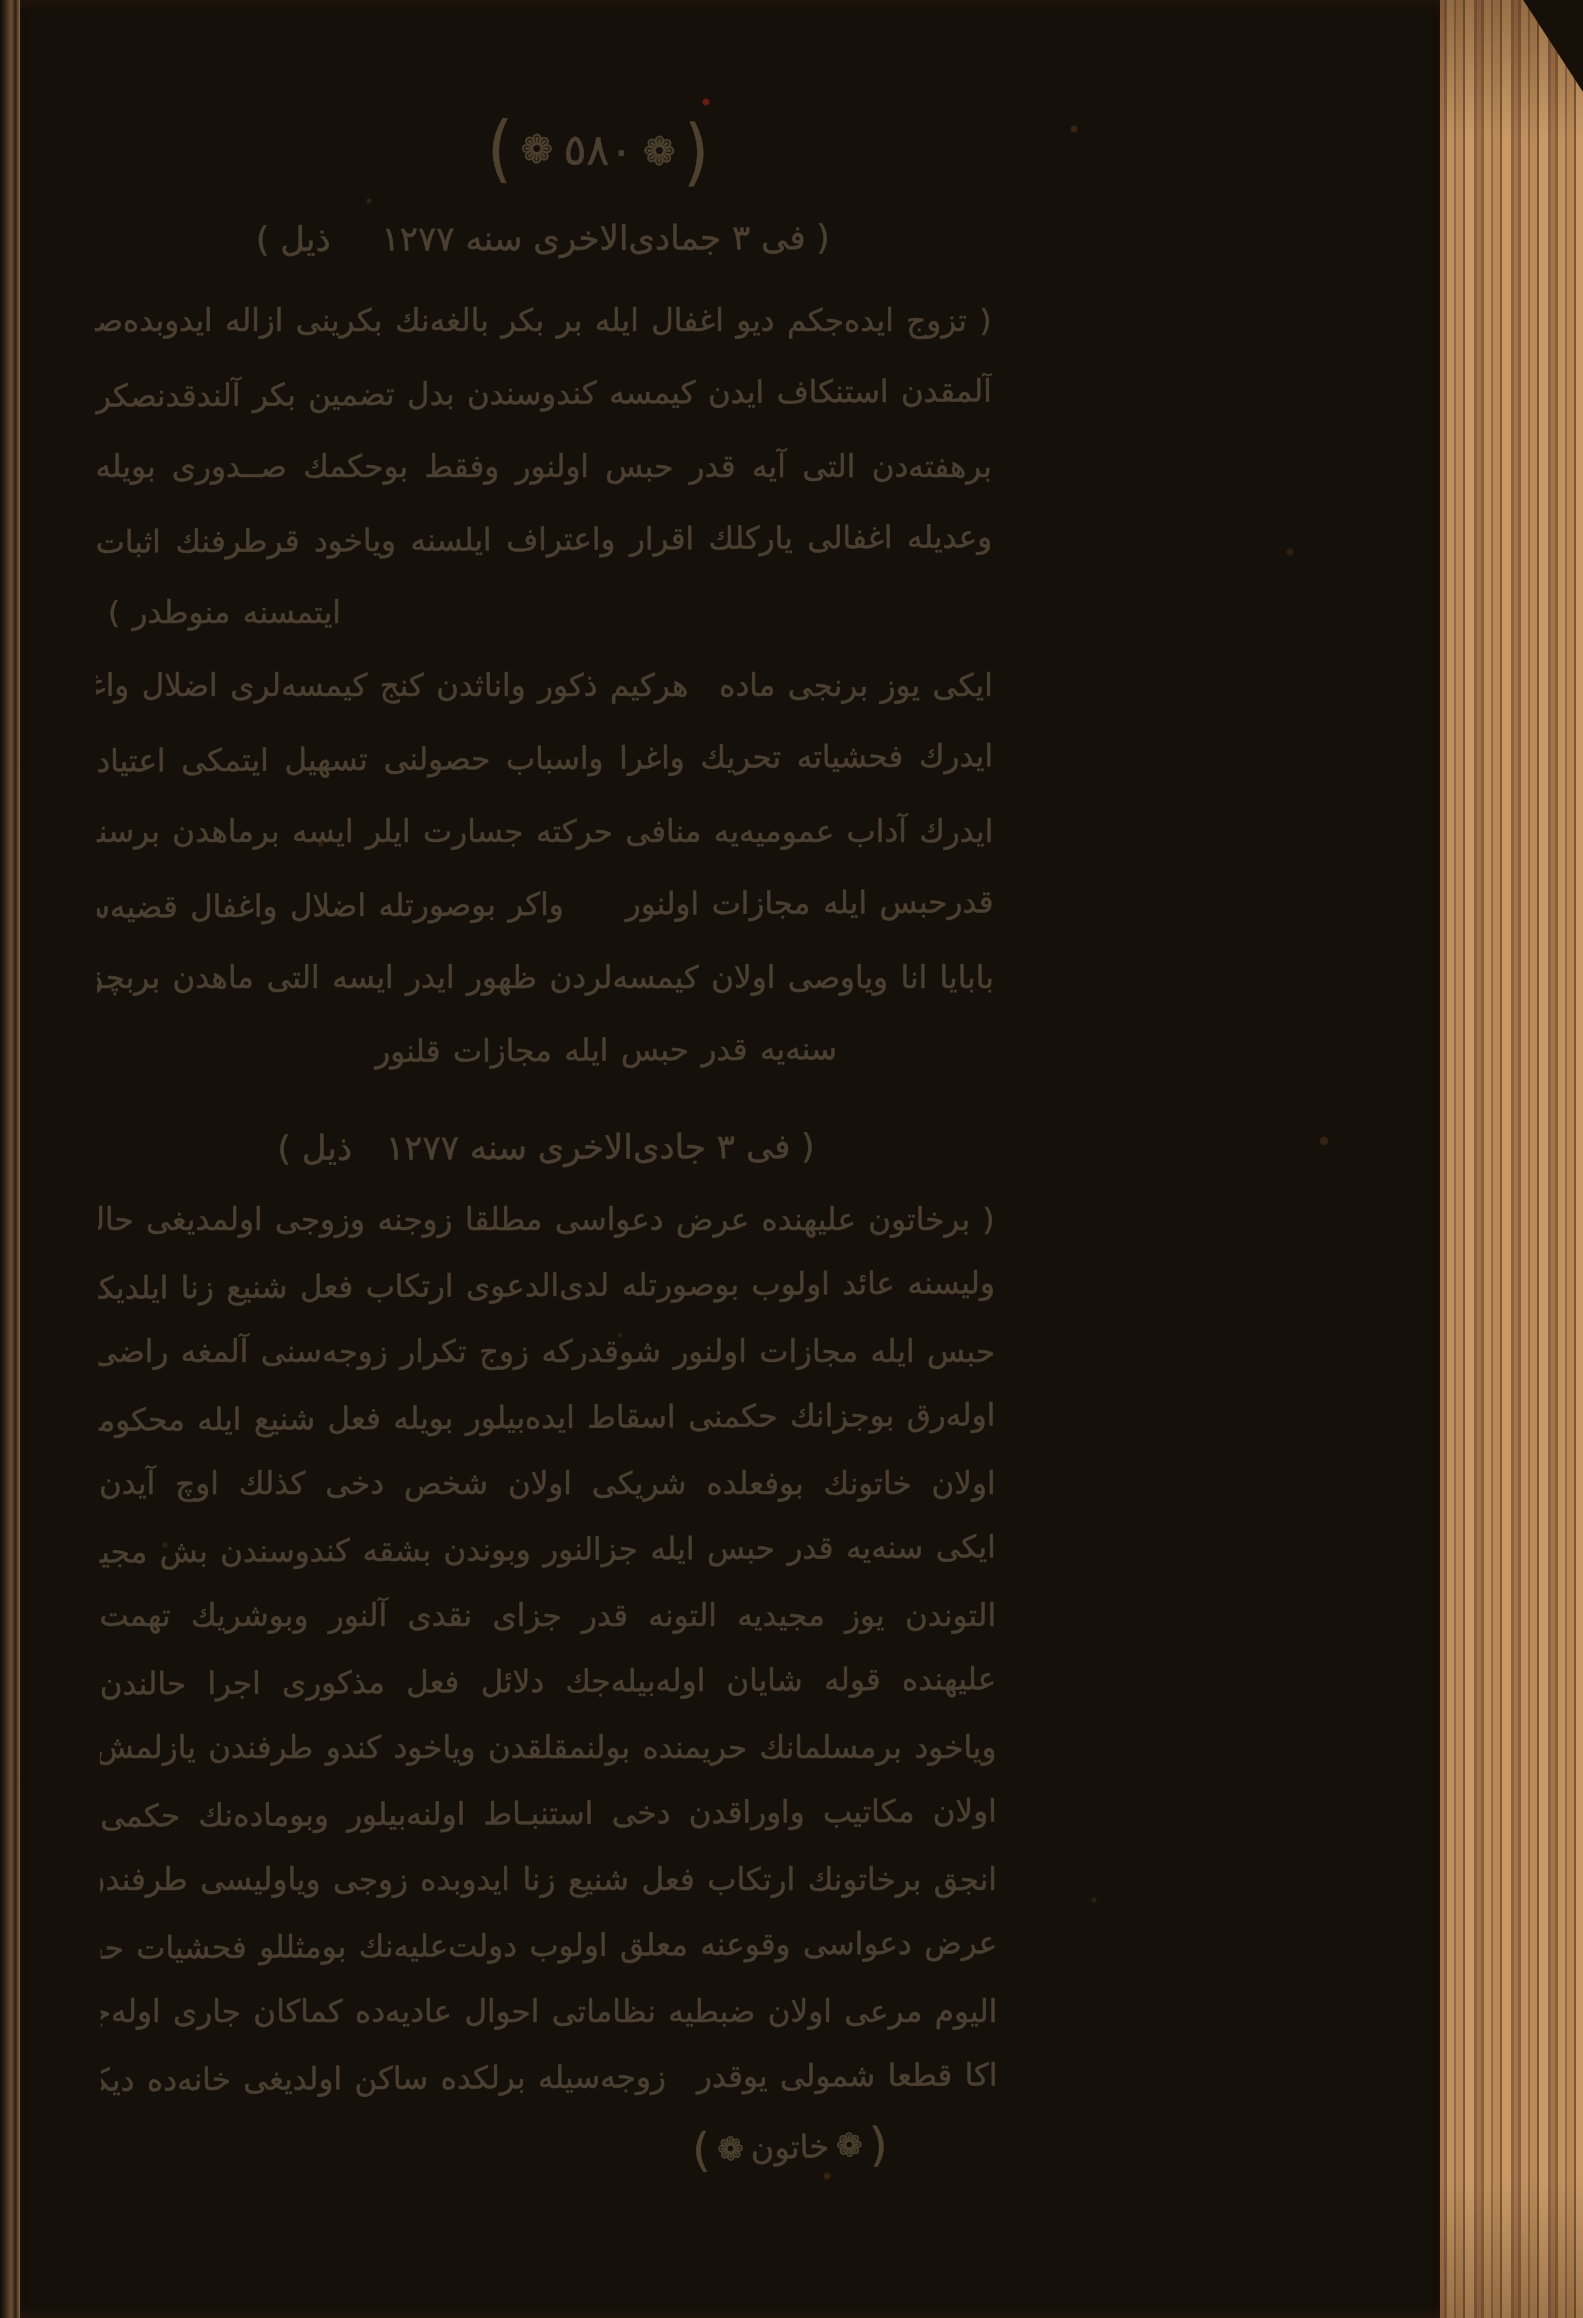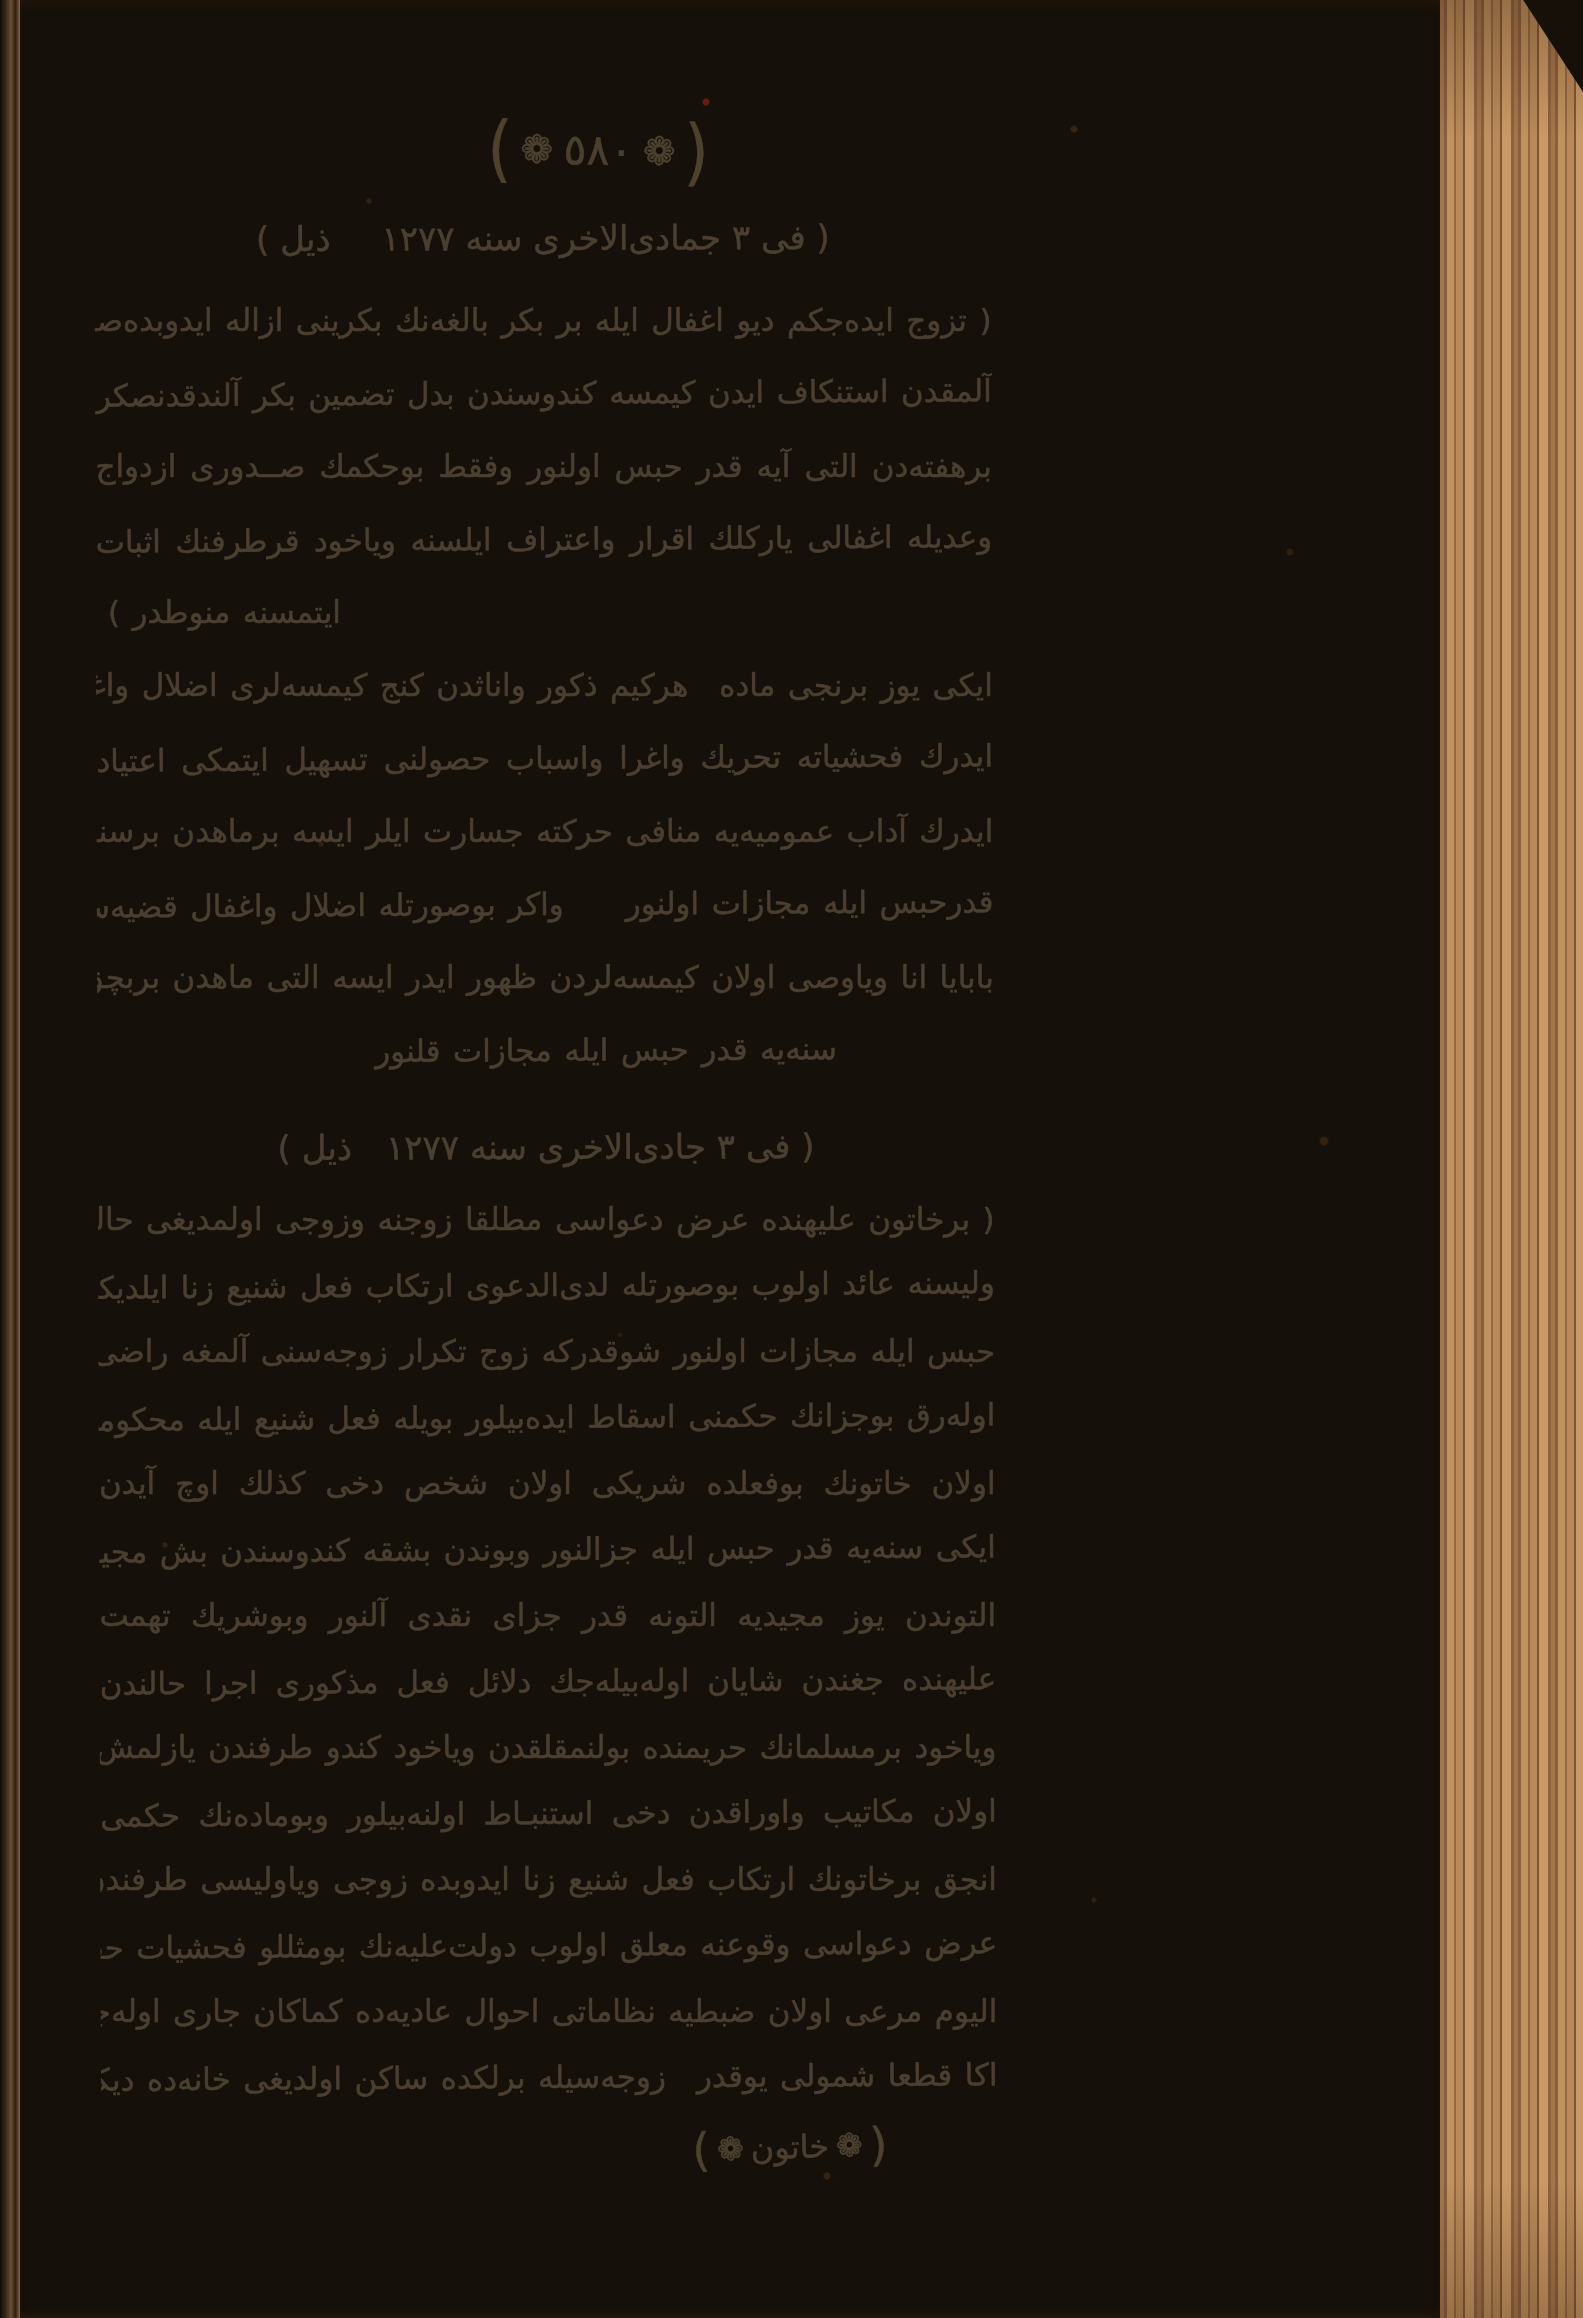--- a/index.html
+++ b/index.html
@@ -110,21 +110,21 @@
       <span class="num">٥٨٠</span>
       <span class="flower">❁</span>
       <span class="paren">)</span>
     </div>
 
     <div class="heading h1">( فى ٣ جمادى‌الاخرى سنه ١٢٧٧  ذيل )</div>
 
     <div class="sec1">
       <div class="tline">( تزوج ايده‌جكم ديو اغفال ايله بر بكر بالغه‌نك بكرينى ازاله ايدوبده‌صكره</div>
       <div class="tline">آلمقدن استنكاف ايدن كيمسه كندوسندن بدل تضمين بكر آلندقدنصكره</div>
-      <div class="tline">برهفته‌دن التى آيه قدر حبس اولنور وفقط بوحكمك صــدورى ازدواج</div>
+      <div class="tline">برهفته‌دن التى آيه قدر حبس اولنور وفقط بوحكمك صــدورى بويله</div>
       <div class="tline">وعديله اغفالى ياركلك اقرار واعتراف ايلسنه وياخود قرطرفنك اثبات</div>
       <div class="tline end-left">ايتمسنه منوطدر )</div>
     </div>
 
     <div class="art">
       <div class="tline">ايكى يوز برنجى ماده هركيم ذكور واناثدن كنج كيمسه‌لرى اضلال واغفال</div>
       <div class="tline">ايدرك فحشياته تحريك واغرا واسباب حصولنى تسهيل ايتمكى اعتياد</div>
       <div class="tline">ايدرك آداب عموميه‌يه منافى حركته جسارت ايلر ايسه برماهدن برسنه‌يه</div>
       <div class="tline">قدرحبس ايله مجازات اولنور  واكر بوصورتله اضلال واغفال قضيه‌سى</div>
       <div class="tline">بابايا انا وياوصى اولان كيمسه‌لردن ظهور ايدر ايسه التى ماهدن بربچق</div>
@@ -134,21 +134,21 @@
     <div class="heading h2">( فى ٣ جادى‌الاخرى سنه ١٢٧٧ ذيل )</div>
 
     <div class="sec2">
       <div class="tline">( برخاتون عليهنده عرض دعواسى مطلقا زوجنه وزوجى اولمديغى حالده</div>
       <div class="tline">وليسنه عائد اولوب بوصورتله لدى‌الدعوى ارتكاب فعل شنيع زنا ايلديكى</div>
       <div class="tline">حبس ايله مجازات اولنور شوقدركه زوج تكرار زوجه‌سنى آلمغه راضى</div>
       <div class="tline">اوله‌رق بوجزانك حكمنى اسقاط ايده‌بيلور بويله فعل شنيع ايله محكومه</div>
       <div class="tline">اولان خاتونك بوفعلده شريكى اولان شخص دخى كذلك اوچ آيدن</div>
       <div class="tline">ايكى سنه‌يه قدر حبس ايله جزالنور وبوندن بشقه كندوسندن بش مجيديه</div>
       <div class="tline">التوندن يوز مجيديه التونه قدر جزاى نقدى آلنور وبوشريك تهمت</div>
-      <div class="tline">عليهنده جغندن شايان اوله‌بيله‌جك دلائل فعل مذكورى اجرا حالندن</div>
+      <div class="tline">عليهنده قوله شايان اوله‌بيله‌جك دلائل فعل مذكورى اجرا حالندن</div>
       <div class="tline">وياخود برمسلمانك حريمنده بولنمقلقدن وياخود كندو طرفندن يازلمش</div>
       <div class="tline">اولان مكاتيب واوراقدن دخى استنبـاط اولنه‌بيلور وبوماده‌نك حكمى</div>
       <div class="tline">انجق برخاتونك ارتكاب فعل شنيع زنا ايدوبده زوجى وياوليسى طرفندن</div>
       <div class="tline">عرض دعواسى وقوعنه معلق اولوب دولت‌عليه‌نك بومثللو فحشيات حقنده</div>
       <div class="tline">اليوم مرعى اولان ضبطيه نظاماتى احوال عاديه‌ده كماكان جارى اوله‌جغندن</div>
       <div class="tline">اكا قطعا شمولى يوقدر زوجه‌سيله برلكده ساكن اولديغى خانه‌ده ديكر</div>
     </div>
 
     <div class="catchword-row">
       <span class="paren">(</span>

